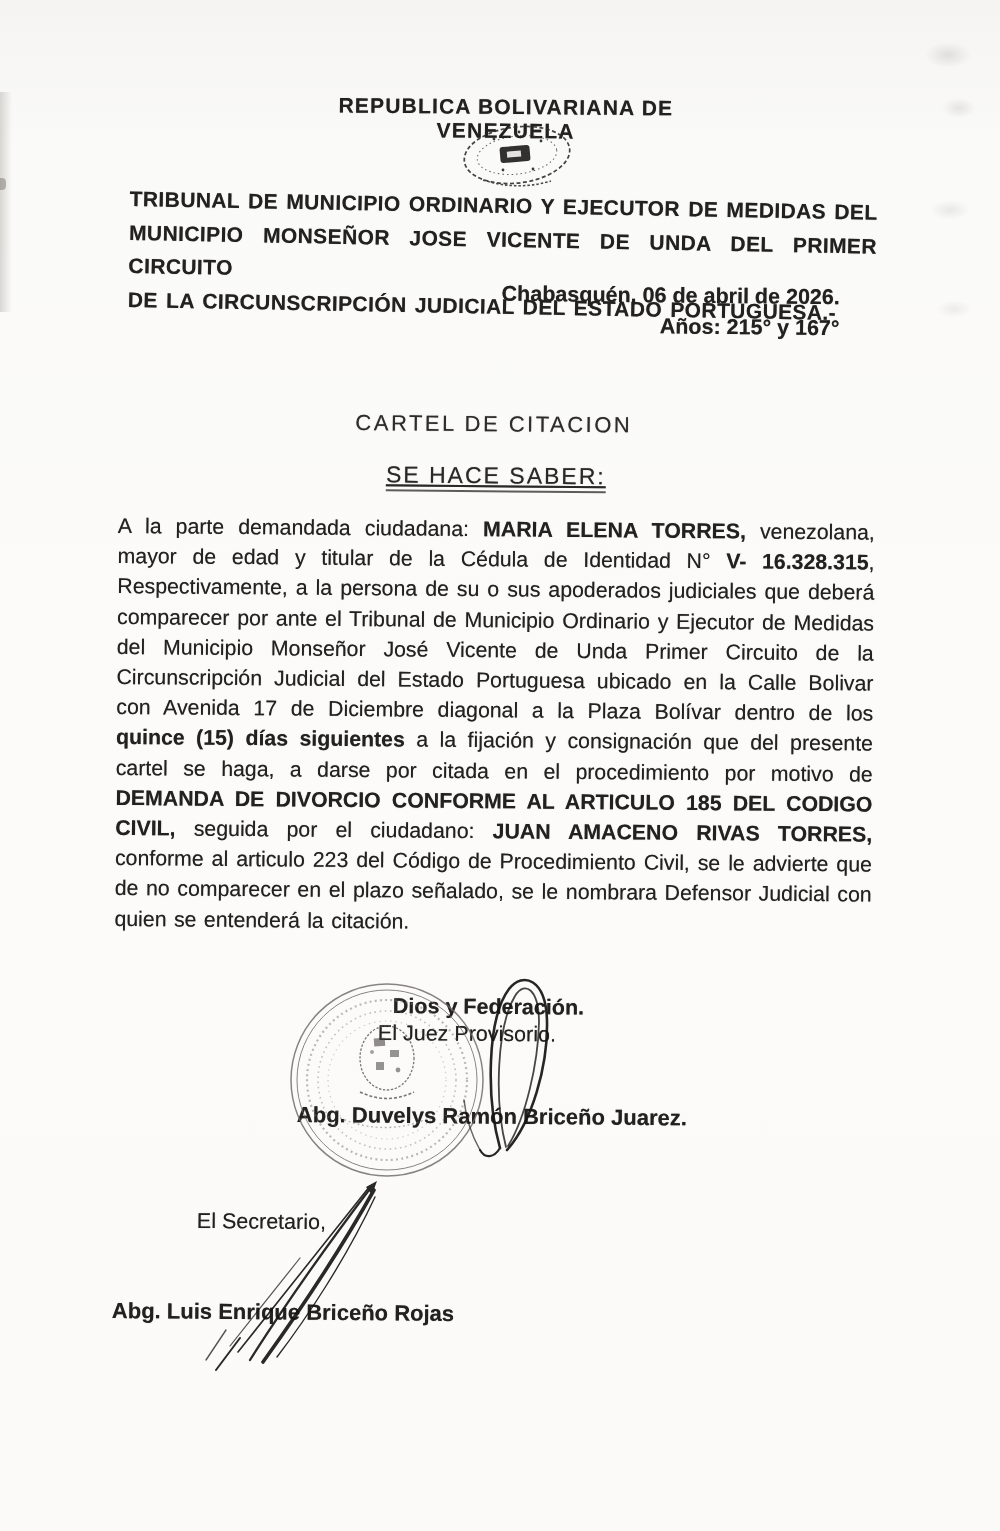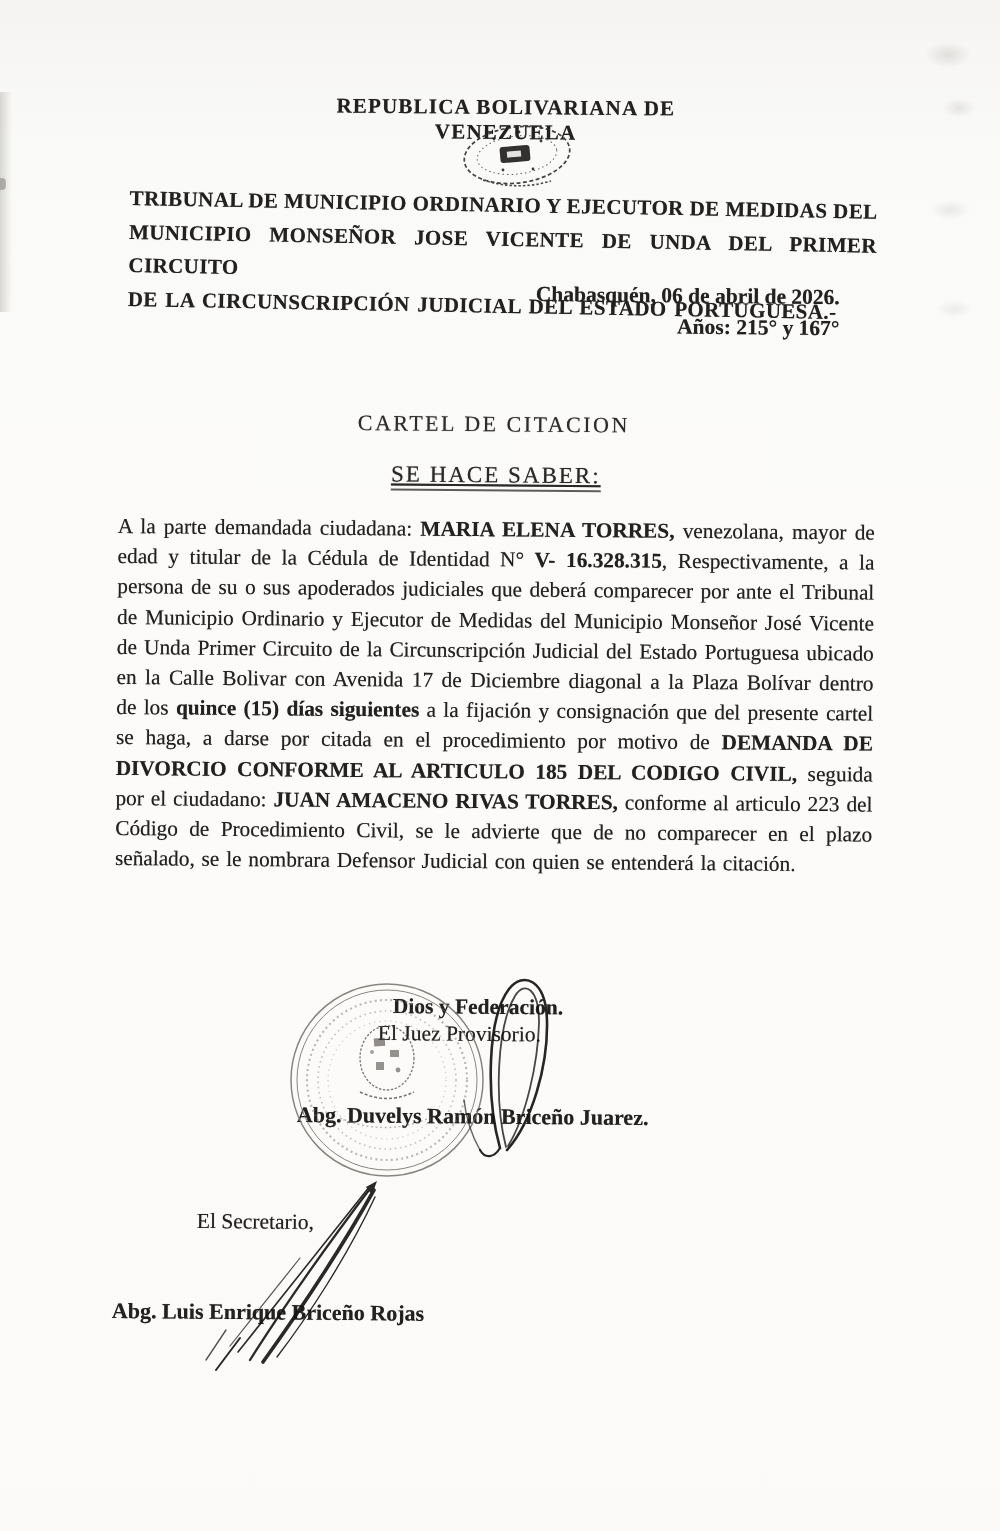--- a/index.html
+++ b/index.html
@@ -2,21 +2,21 @@
 <html><head>
 <meta charset="utf-8">
 <style>
   html,body{margin:0;padding:0;background:#e9e7e4;}
   .page{
     position:relative;
     width:1000px;height:1531px;
     margin:0 auto;
     background:linear-gradient(180deg,#f5f4f2 0%,#fafaf8 10%,#fcfbfa 55%,#fbfaf9 100%);
     overflow:hidden;
-    font-family:Liberation Serif, serif;
+    font-family:Liberation Sans, sans-serif;
     color:#242220;
   }
   .abs{position:absolute;}
   .ink{color:#232120;text-shadow:0 0 .7px rgba(25,23,20,.55);}
   .b{font-weight:bold;}
   .tilt05{transform:rotate(.5deg);transform-origin:0 0;}
   .tilt06{transform:rotate(.6deg);transform-origin:0 0;}
   .tilt10{transform:rotate(1.05deg);transform-origin:0 0;}
   .republic-title{
     left:278px;top:93px;width:456px;

